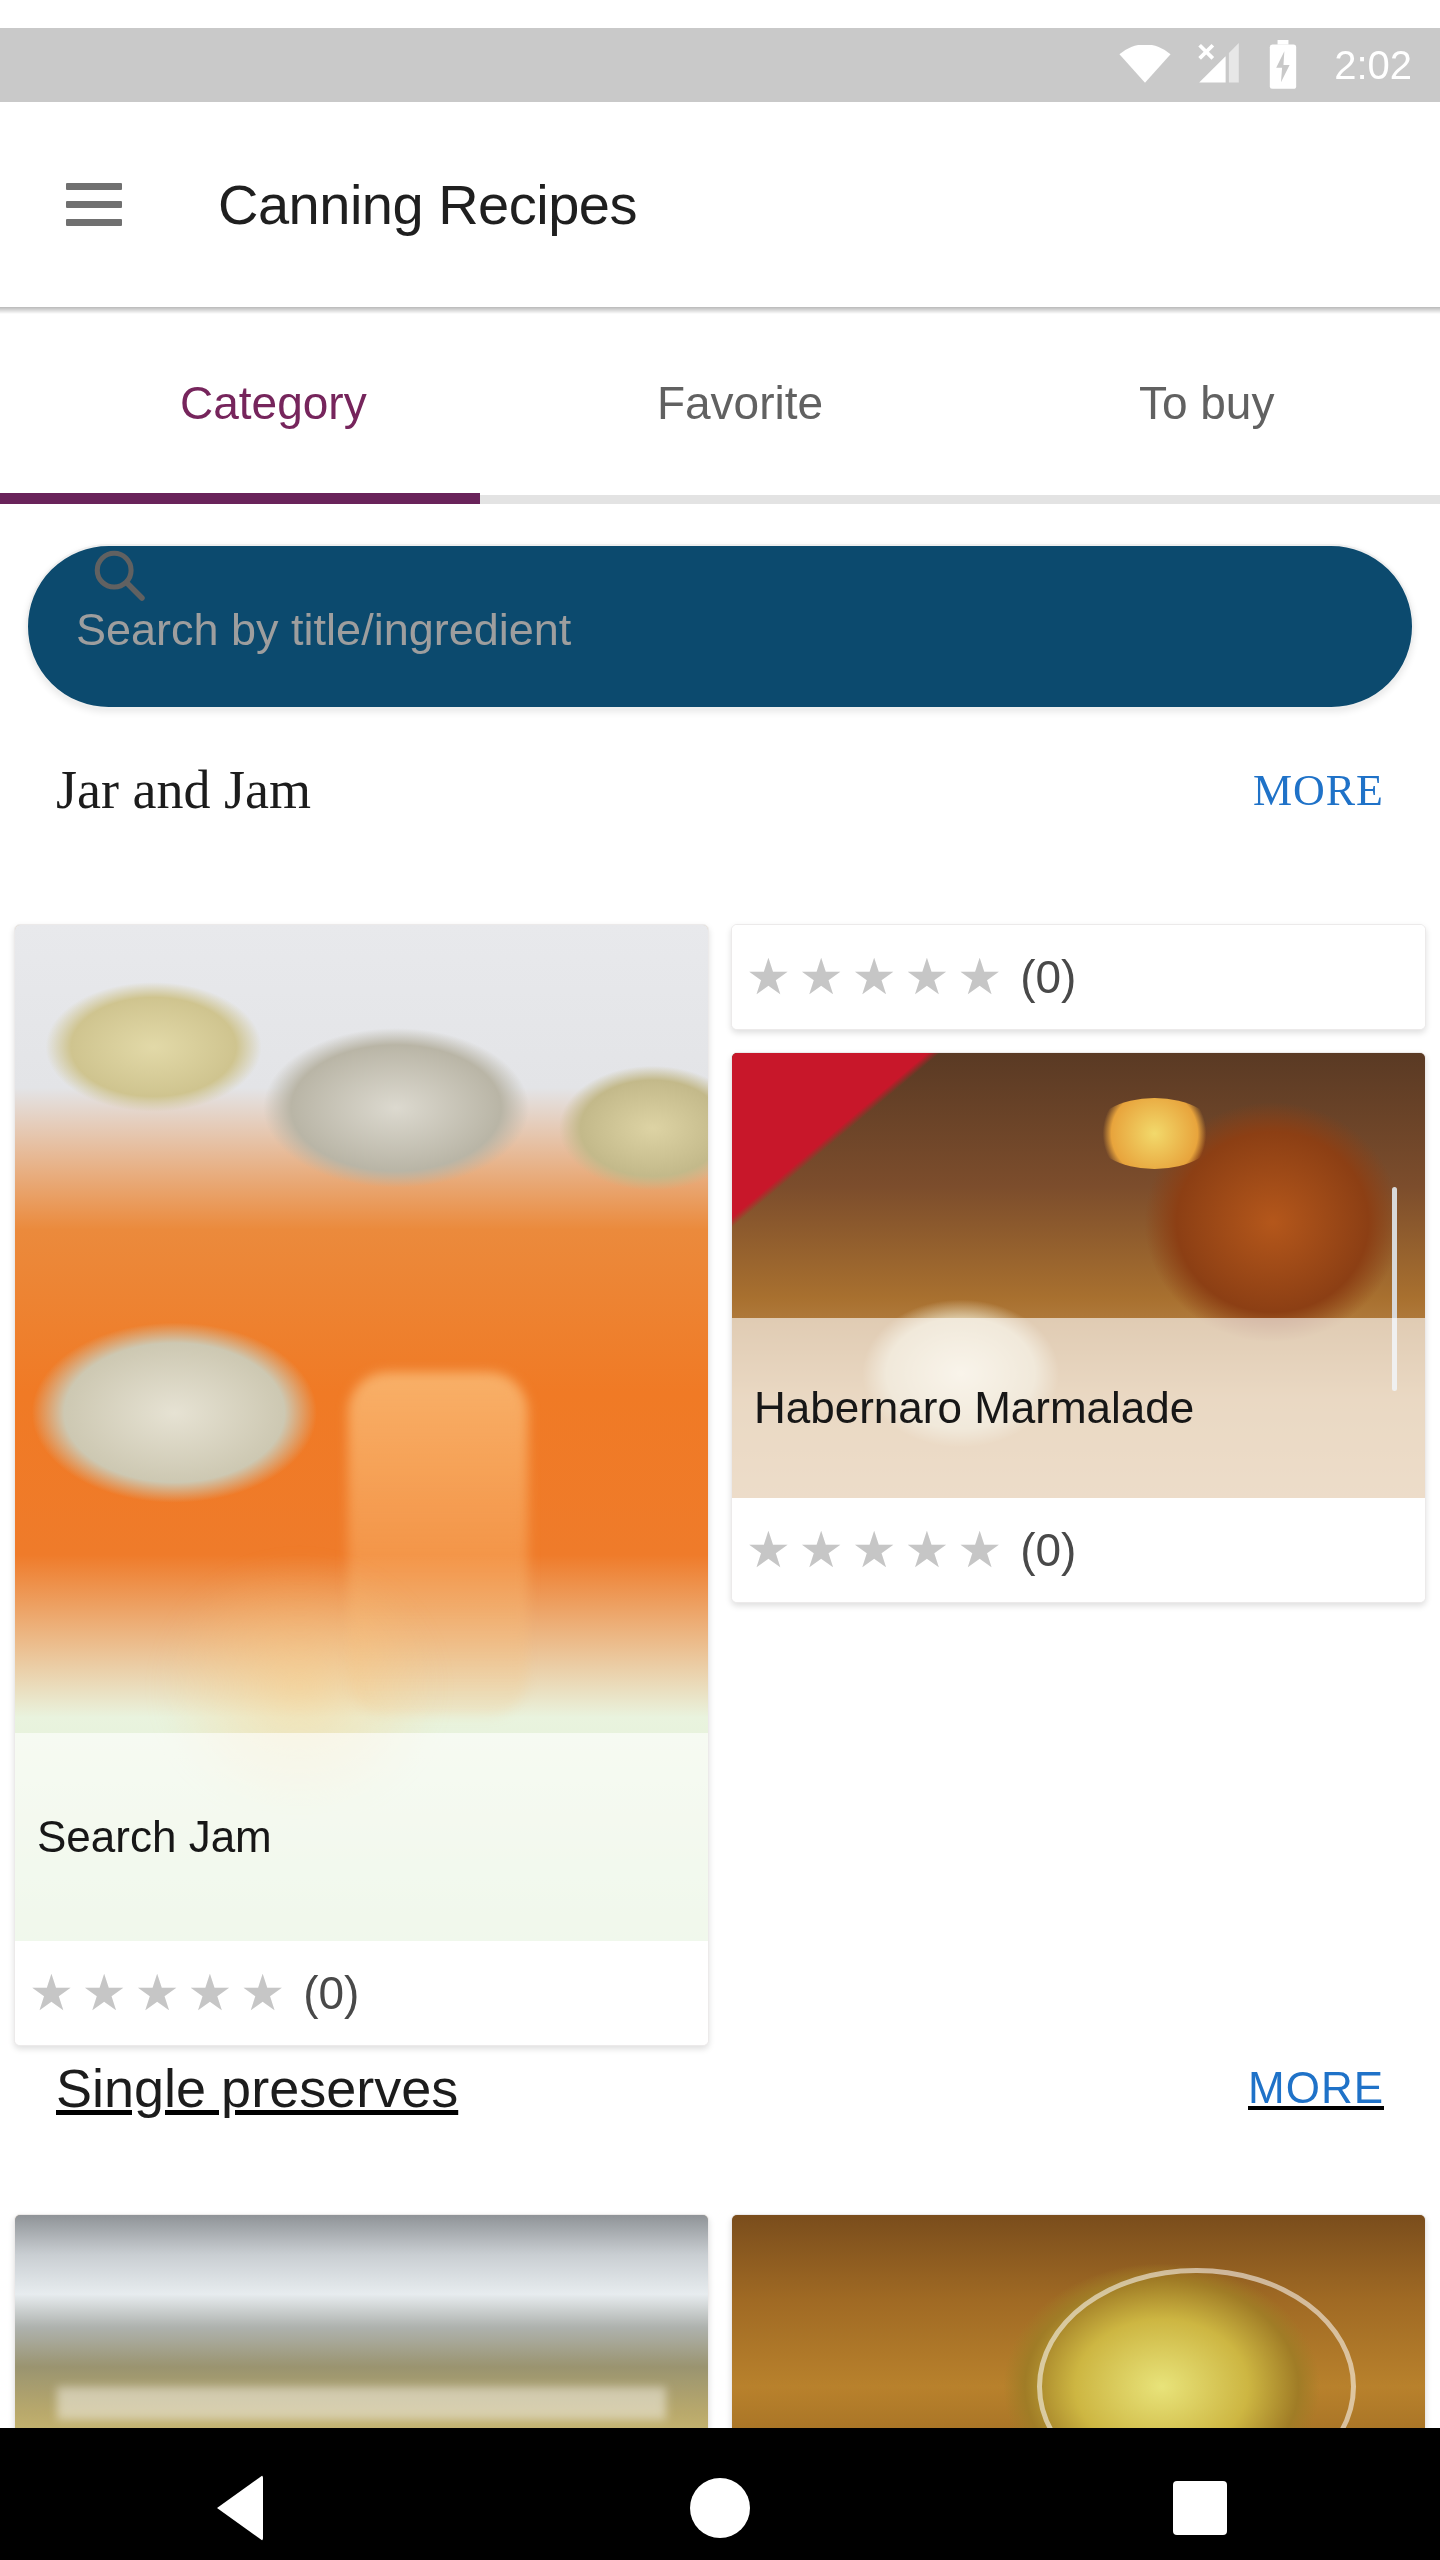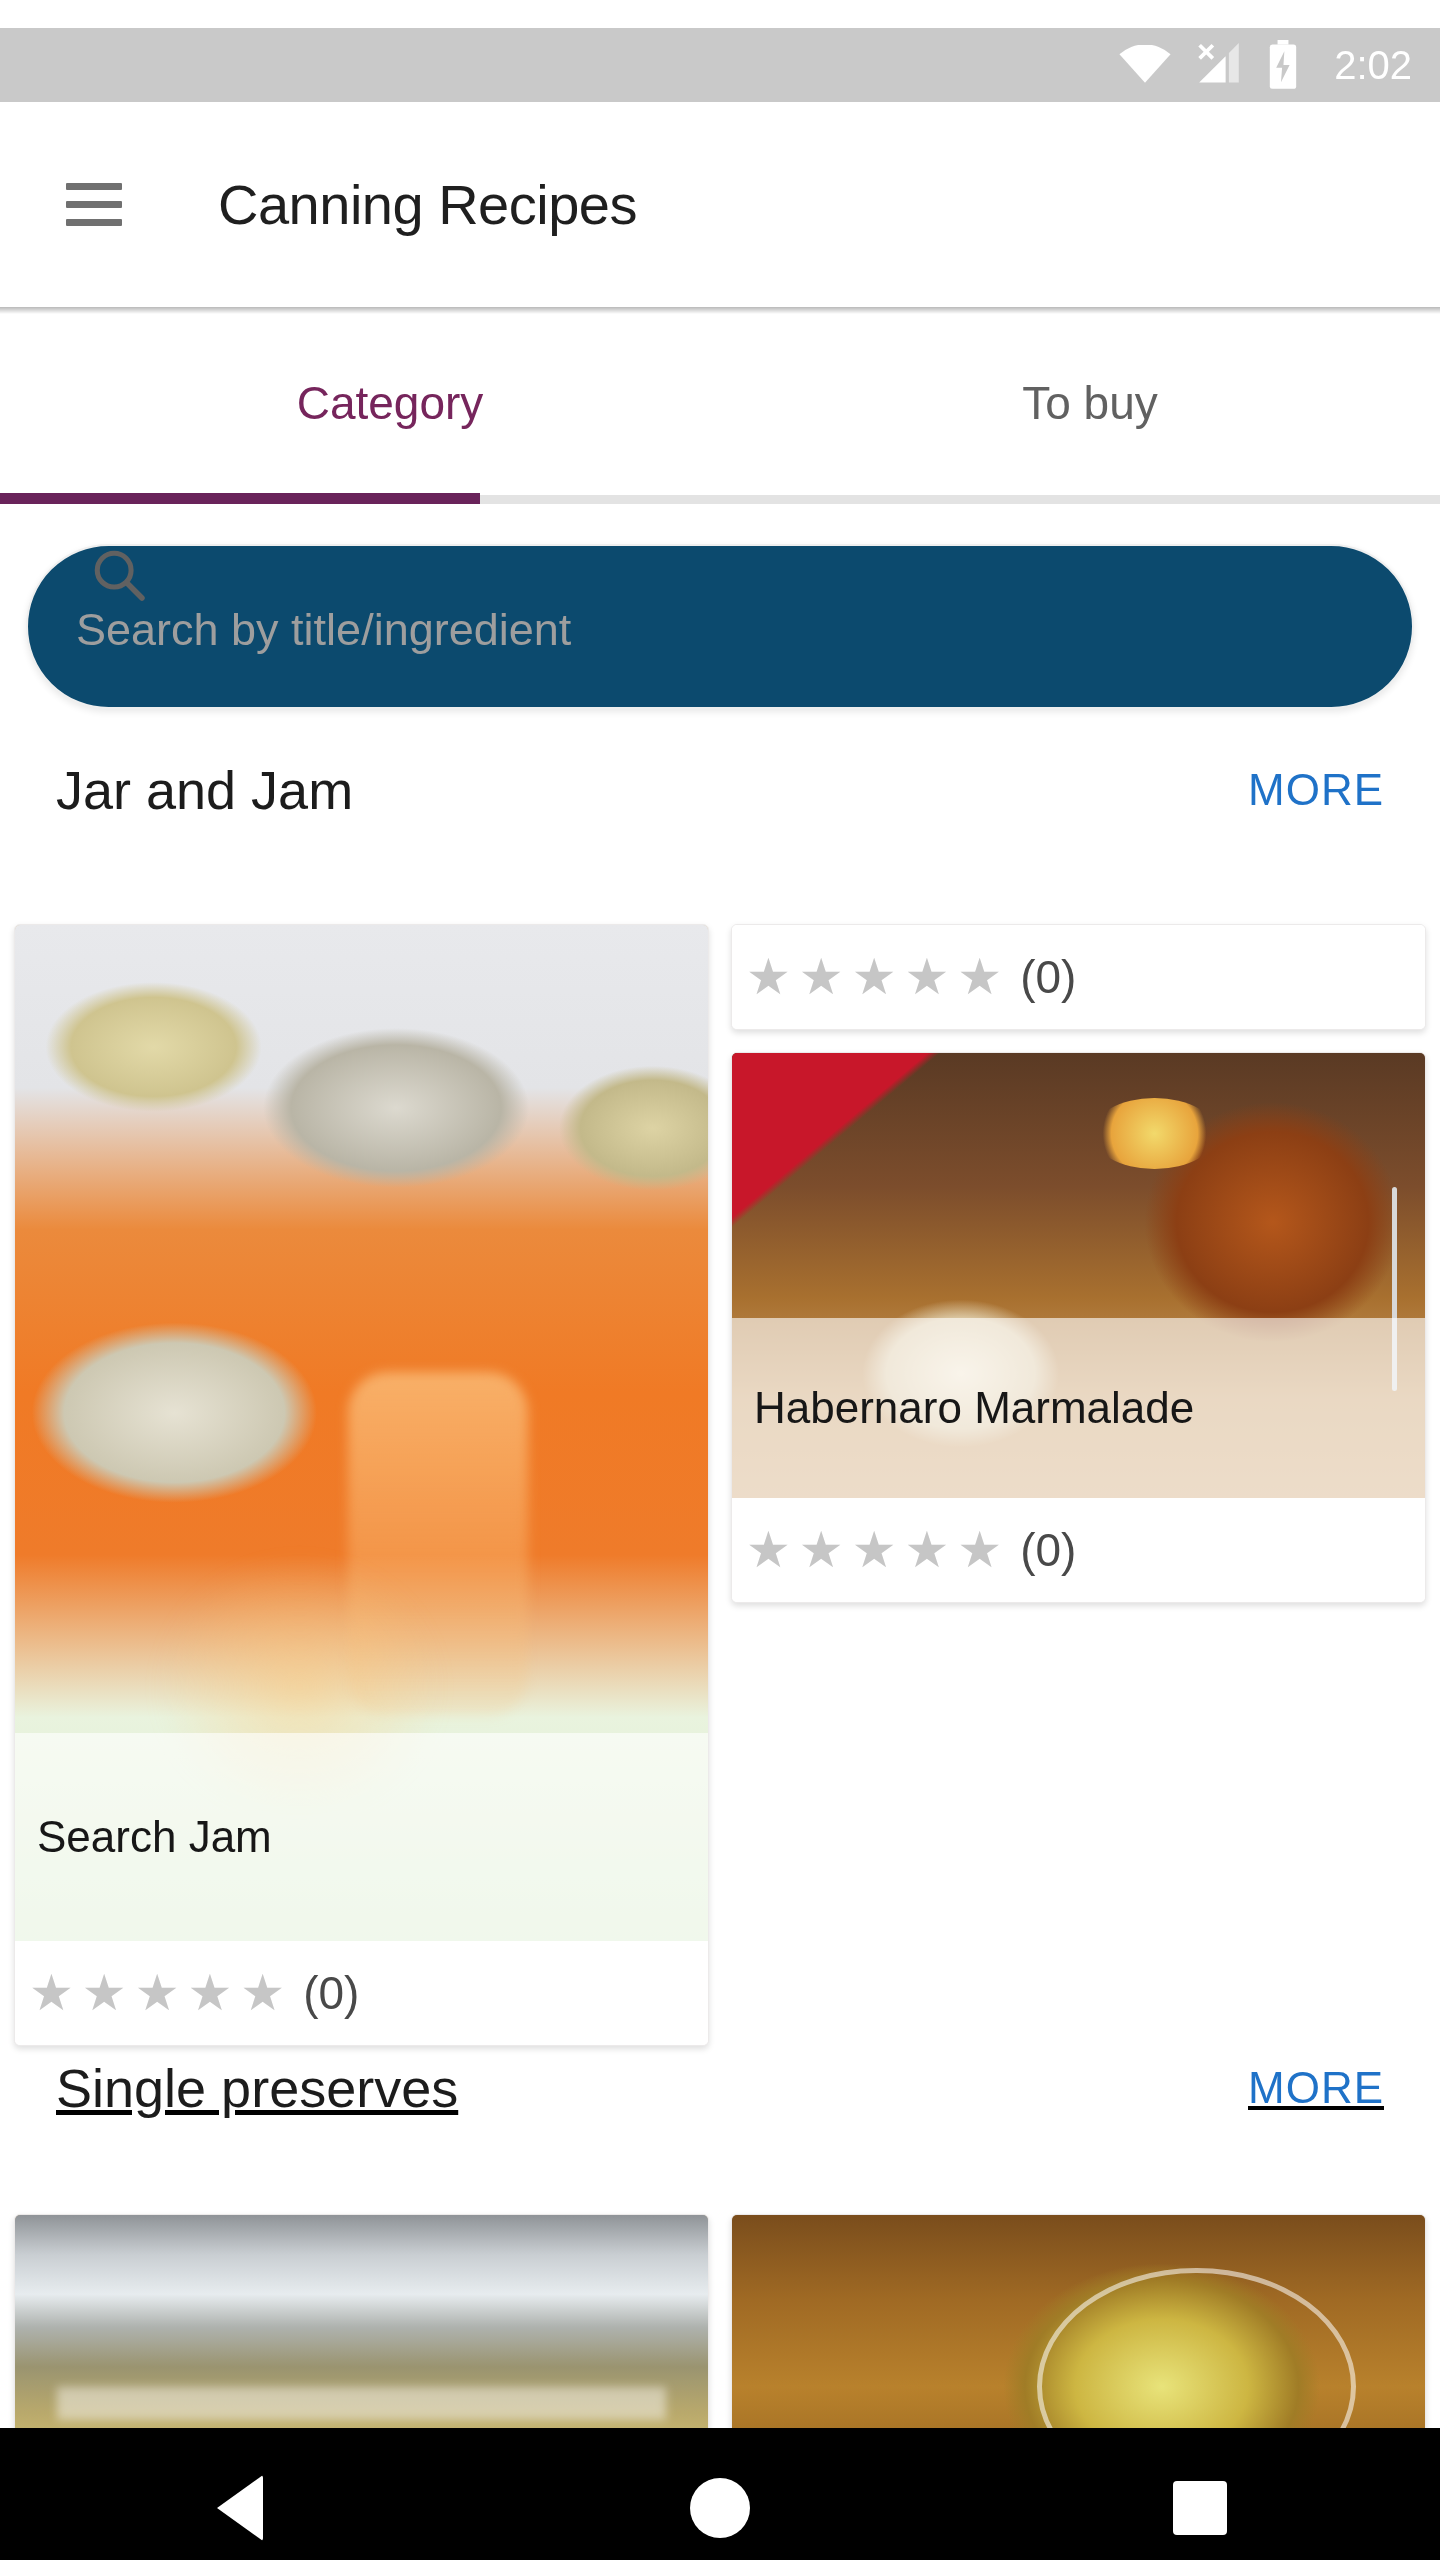--- a/index.html
+++ b/index.html
@@ -150,36 +150,37 @@
       <span></span>
         <span></span>
         <span></span>
     </div>
     <div class="appbar-title">Canning Recipes</div>
   </div>
   <div class="appbar-shadow"></div>
 
   <div class="tabs">
     <div class="tab active">Category</div>
+    <div class="tab">Favorite</div>
     <div class="tab">To buy</div>
   </div>
   <div class="tab-underline-track"></div>
   <div class="tab-underline"></div>
 
   <div class="search-wrap">
     <div class="search-box">
       <svg class="search-icon" viewBox="0 0 24 24">
         <circle cx="10" cy="10" r="7" fill="none" stroke="#616161" stroke-width="2.1"></circle>
         <line x1="15.2" y1="15.2" x2="21.5" y2="21.5" stroke="#616161" stroke-width="2.3" stroke-linecap="round"></line>
       </svg>
       <span class="search-placeholder">Search by title/ingredient</span>
     </div>
   </div>
 
-  <div class="section-head" style="top:702px;">
+  <div class="section-head" style="top:702px;font-family:Liberation Serif, serif;">
     <span class="section-title">Jar and Jam</span>
     <span class="section-more">MORE</span>
   </div>
 
   <div class="grid" style="top:896px;">
 
     <div class="col">
       <div class="card">
         <div class="card-img" style="height:1016px;">
           <div class="photo" style="

